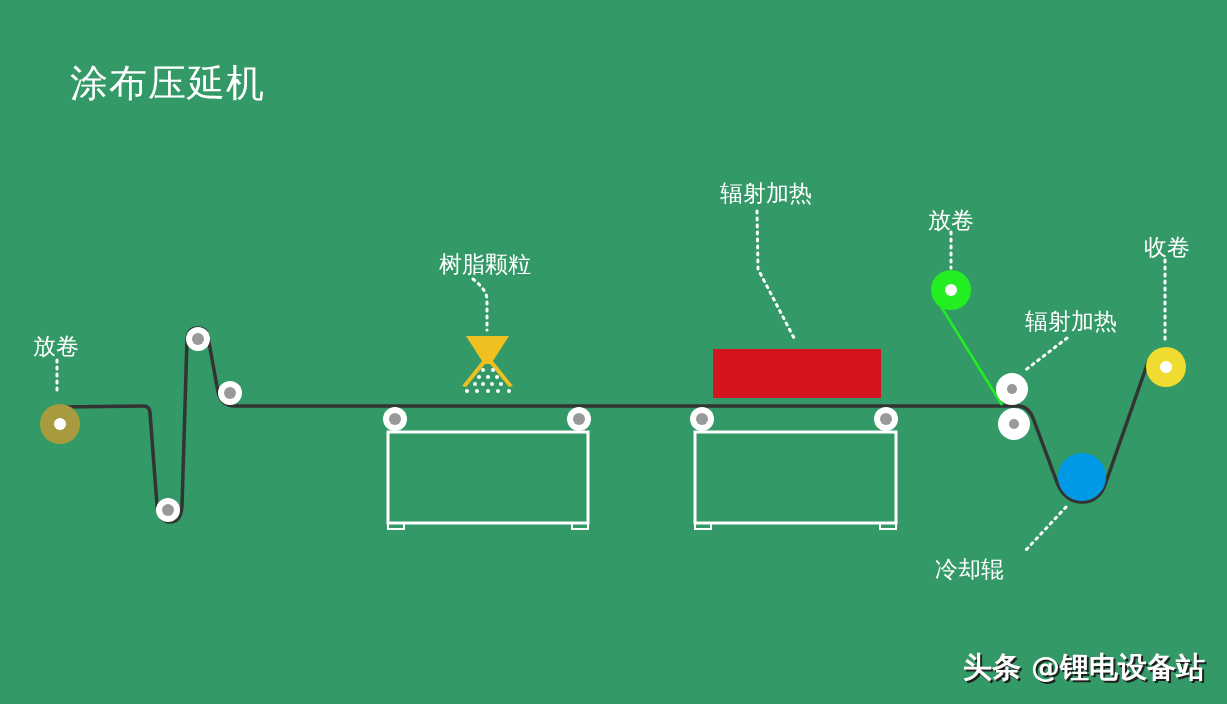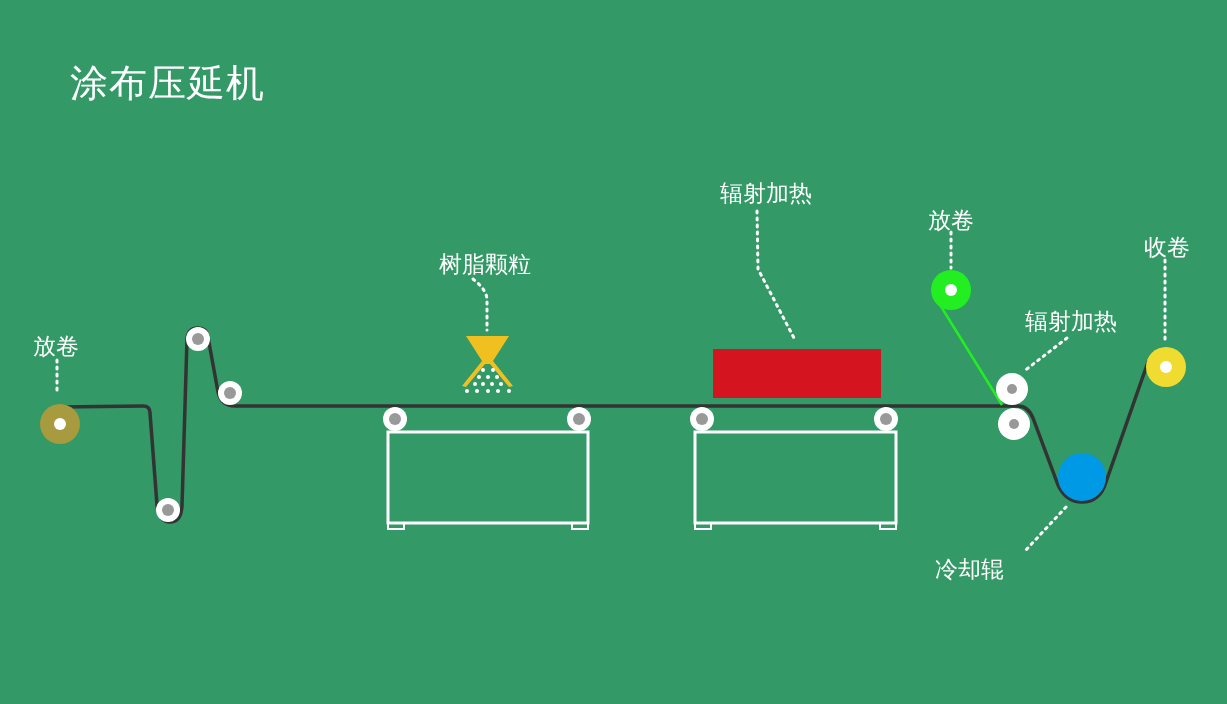--- a/index.html
+++ b/index.html
@@ -114,13 +114,14 @@
   <div class="title">涂布压延机</div>
 
   <div class="lbl" style="left:33px; top:335px;">放卷</div>
   <div class="lbl" style="left:439px; top:253px;">树脂颗粒</div>
   <div class="lbl" style="left:720px; top:182px;">辐射加热</div>
   <div class="lbl" style="left:928px; top:209px;">放卷</div>
   <div class="lbl" style="left:1144px; top:236px;">收卷</div>
   <div class="lbl" style="left:1025px; top:310px;">辐射加热</div>
   <div class="lbl" style="left:935px; top:558px;">冷却辊</div>
 
+  <div class="watermark">头条 @锂电设备站</div>
 </div>
 
 </body></html>

